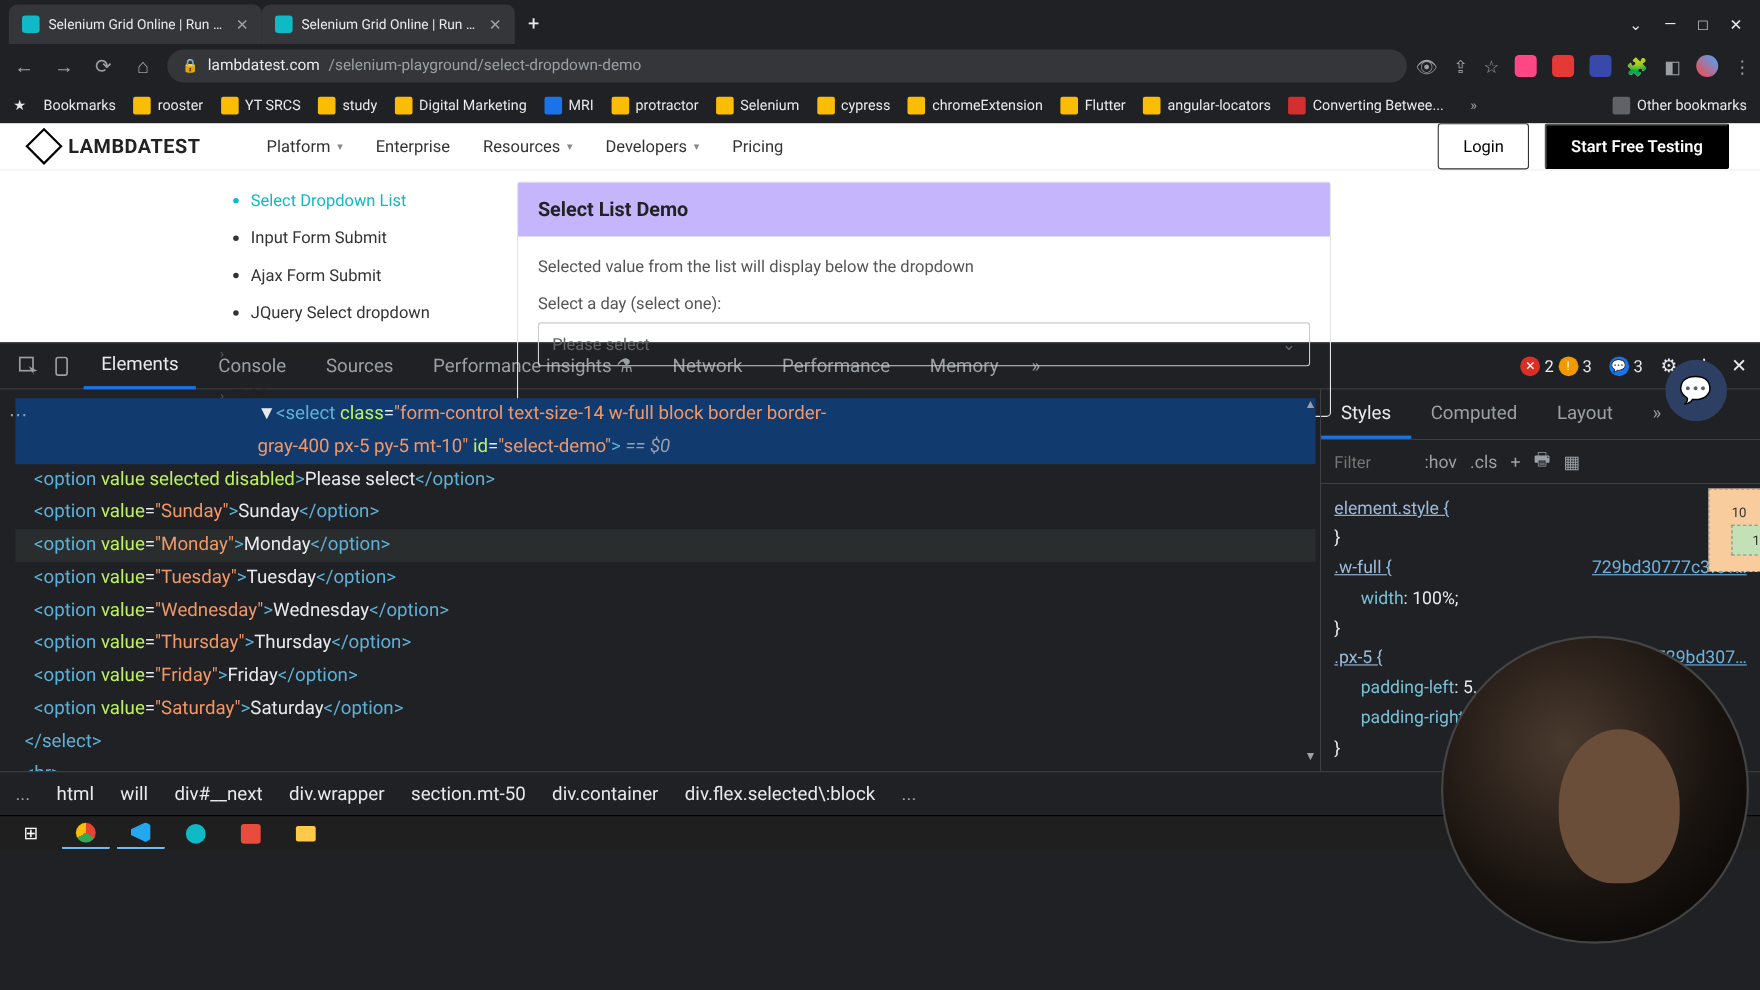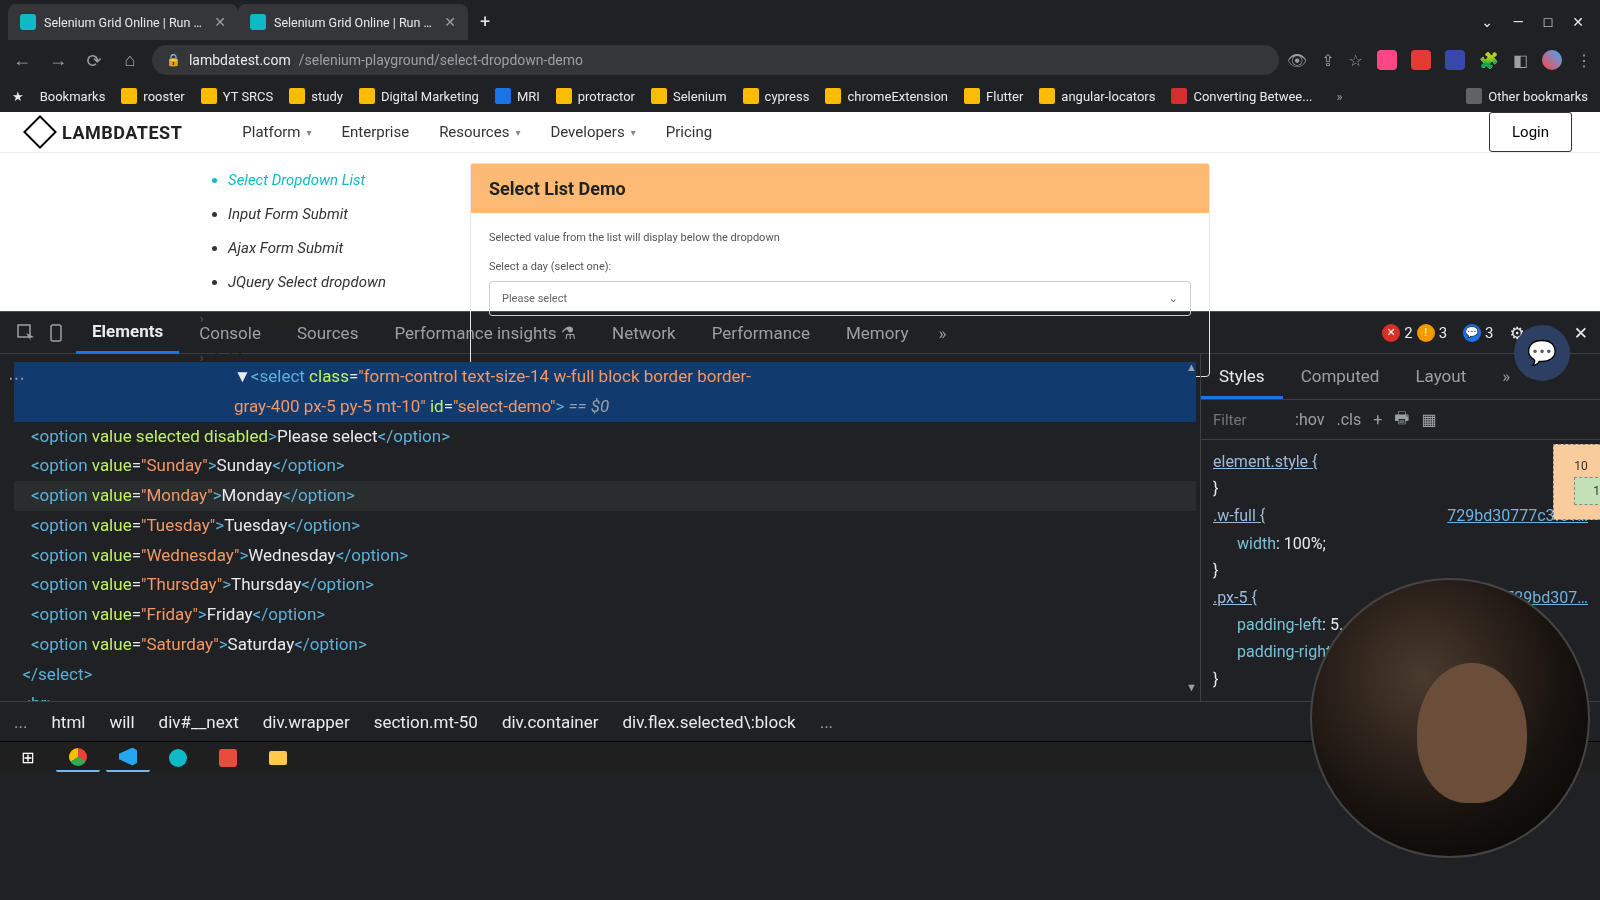--- a/index.html
+++ b/index.html
@@ -37,39 +37,39 @@
 .nav-items { display: flex; gap: 30px; margin-left: 60px; font-size: 15px; color: #333; }
 .nav-items .ni { display: flex; align-items: center; gap: 6px; }
 .nav-items .car { font-size: 10px; color: #888; }
 .nav-actions { margin-left: auto; display: flex; gap: 14px; padding-left: 48px; }
 .login-btn { border: 1px solid #333; background: #fff; padding: 10px 22px; border-radius: 3px; font-size: 15px; }
 .start-btn { background: #000; color: #fff; padding: 10px 22px; border-radius: 3px; font-size: 15px; font-weight: 600; }
 
 .page-body { flex: 1; display: flex; padding: 10px 20px 0 200px; gap: 40px; position: relative; }
 .sidebar { width: 230px; font-size: 15px; }
 .sidebar ul { list-style: disc; padding-left: 28px; color: #666; }
-.sidebar li { padding: 8px 0; color: #333; font-style: italic; }
+.sidebar li { padding: 8px 0; color: #333; }
 .sidebar li.active { color: #0ebac5; }
 .sidebar .section { font-weight: 600; padding: 10px 0; display: flex; align-items: center; gap: 8px; font-size: 16px; }
 .sidebar .chev { font-size: 12px; color: #555; }
 
 .demo-card { flex: 1; max-width: 740px; border: 1px solid #e5e5e5; border-radius: 4px; }
-.demo-header { background: #fdba74; padding: 14px 18px; font-weight: 700; font-size: 18px; color: #222; }
-.demo-body { padding: 18px; color: #555; font-size: 11px; }
+.demo-header { background: #c4b5fd; padding: 14px 18px; font-weight: 700; font-size: 18px; color: #222; }
+.demo-body { padding: 18px; color: #555; font-size: 15px; }
 .demo-body p { margin-bottom: 16px; }
 .select-box { width: 100%; border: 1px solid #ccc; border-radius: 3px; padding: 10px 12px; display: flex; justify-content: space-between; align-items: center; color: #666; margin-top: 8px; }
 
 .chat-bubble { position: absolute; right: 30px; bottom: -4px; width: 56px; height: 56px; background: #2d3f63; border-radius: 50%; display: flex; align-items: center; justify-content: center; color: #fff; font-size: 24px; }
 
 
 .devtools { background: #202124; border-top: 1px solid #4a4d51; height: 430px; display: flex; flex-direction: column; }
 .dt-tabs { display: flex; align-items: center; height: 42px; padding: 0 12px; gap: 4px; border-bottom: 1px solid #3c4043; font-size: 17px; }
 .dt-icon { width: 28px; height: 28px; display: flex; align-items: center; justify-content: center; color: #9aa0a6; }
 .dt-tab { padding: 10px 16px; color: #9aa0a6; }
-.dt-tab.active { color: #e8eaed; border-bottom: 3px solid #1a73e8; font-weight: 700; }
+.dt-tab.active { color: #e8eaed; border-bottom: 3px solid #1a73e8; font-weight: 400; }
 .dt-right { margin-left: auto; display: flex; gap: 16px; align-items: center; }
 .dt-badge { display: flex; align-items: center; gap: 4px; font-size: 15px; }
 .dt-badge .dot { width: 18px; height: 18px; border-radius: 50%; display: flex; align-items: center; justify-content: center; font-size: 11px; color: #fff; }
 
 .dt-body { flex: 1; display: flex; min-height: 0; }
 .elements-panel { flex: 1; font-family: Menlo, Consolas, monospace; font-size: 17px; line-height: 1.75; padding: 8px 4px 8px 14px; overflow: hidden; position: relative; }
 .elements-panel .line { white-space: pre; padding-left: 200px; text-indent: -200px; }
 .elements-panel .sel { background: #113a6f; padding-left: 200px; text-indent: 0; margin-left: 0; }
 .elements-panel .sel-wrap { padding-left: 20px; }
 .hov { background: #2a2d2e; }
@@ -238,20 +238,21 @@
       <div class="ni">
           <span>Developers</span>
           <span class="car">▾</span>
         </div>
       <div class="ni">
           <span>Pricing</span>
         </div>
     </div>
     <div class="nav-actions">
       <button class="login-btn">Login</button>
+      <button class="start-btn">Start Free Testing</button>
     </div>
   </div>
 
   <div class="page-body">
     <div class="sidebar">
       <ul>
         <li class="active">Select Dropdown List</li>
         <li>Input Form Submit</li>
         <li>Ajax Form Submit</li>
         <li>JQuery Select dropdown</li>

